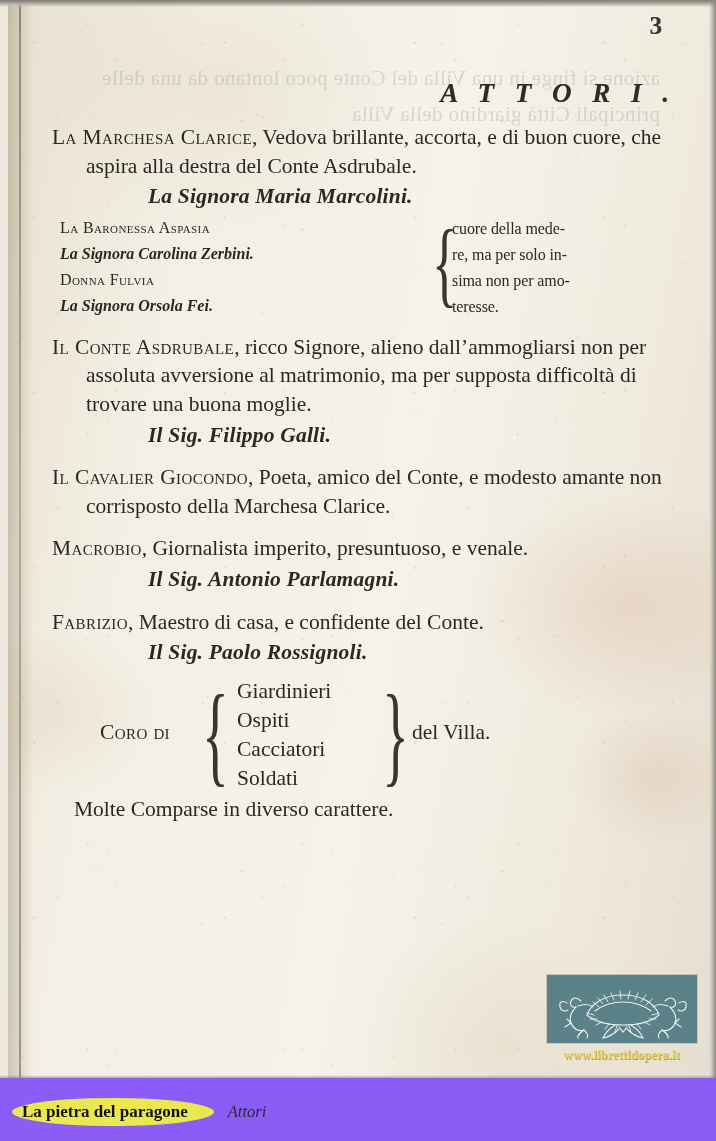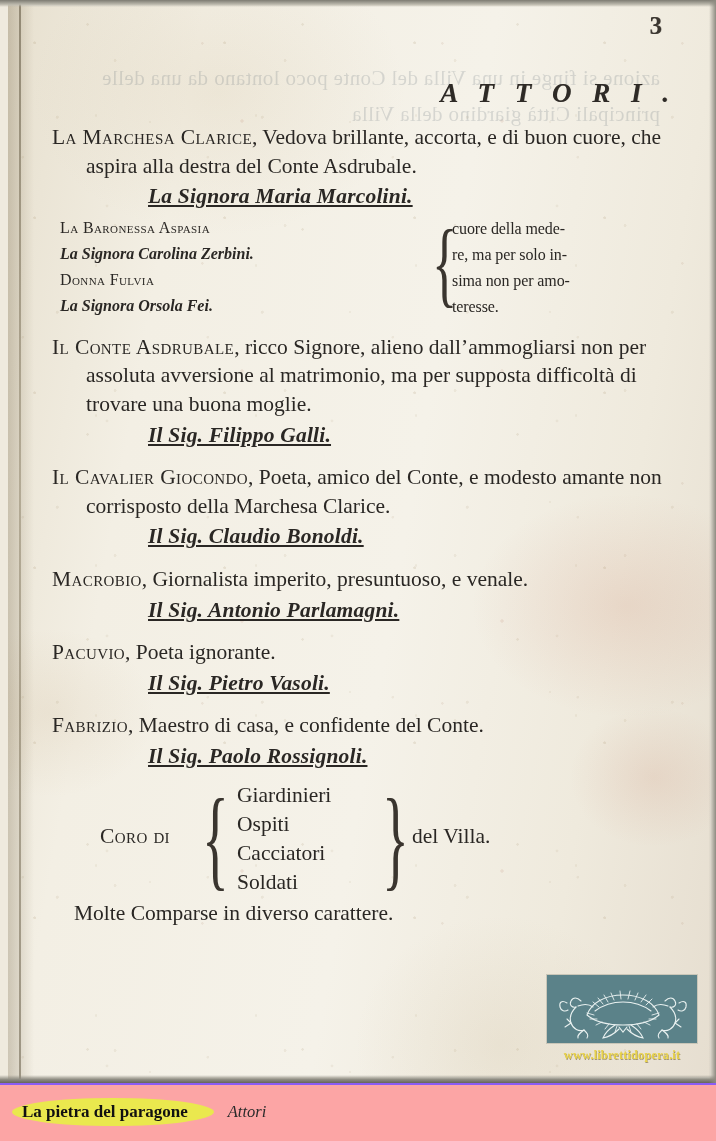--- a/index.html
+++ b/index.html
@@ -157,21 +157,20 @@
     letter-spacing: .4px;
   }
 
   .singer {
     font-style: italic;
     font-weight: 700;
     text-align: left;
     padding-left: 96px;
     margin: 2px 0 3px 0;
     letter-spacing: .2px;
-    text-decoration: underline;
   }
 
   
   .rivals {
     position: relative;
     margin: 4px 0 2px 8px;
     height: 104px;
   }
   .rivals .names {
     position: absolute;
@@ -267,22 +266,22 @@
     color: #e8d24a;
     letter-spacing: .1px;
     text-shadow: .5px .5px 0 rgba(90,70,10,.5);
   }
 
   
   .footer {
     position: absolute;
     left: 0; right: 0; bottom: 0;
     height: 56px;
-    background: #fca5a5;
-    border-top: 2px solid #8b5cf6;
+    background: #8b5cf6;
+    border-top: 7px solid #8b5cf6;
   }
   .footer-inner {
     position: absolute;
     left: 18px;
     top: 14px;
     display: flex;
     align-items: baseline;
     gap: 14px;
   }
   .pill {
@@ -361,36 +360,29 @@
         <div class="role">
           <span class="first-line-fix sc">Il Conte Asdrubale</span><span>, ricco Signore, alieno dall’ammogliarsi non per assoluta avversione al matrimonio, ma per supposta difficoltà di trovare una buona moglie.</span>
         </div>
         <div class="singer">Il Sig. Filippo Galli.</div>
       </div>
 
       <div class="role-block">
         <div class="role">
           <span class="first-line-fix sc">Il Cavalier Giocondo</span><span>, Poeta, amico del Conte, e modesto amante non corrisposto della Marchesa Clarice.</span>
         </div>
-        <div class="singer">Il Sig. Claudio Bonoldi.</div>
       </div>
 
       <div class="role-block">
         <div class="role">
           <span class="first-line-fix sc">Macrobio</span><span>, Giornalista imperito, presuntuoso, e venale.</span>
         </div>
         <div class="singer">Il Sig. Antonio Parlamagni.</div>
       </div>
 
-      <div class="role-block">
-        <div class="role">
-          <span class="first-line-fix sc">Pacuvio</span><span>, Poeta ignorante.</span>
-        </div>
-        <div class="singer">Il Sig. Pietro Vasoli.</div>
-      </div>
 
       <div class="role-block">
         <div class="role">
           <span class="first-line-fix sc">Fabrizio</span><span>, Maestro di casa, e confidente del Conte.</span>
         </div>
         <div class="singer">Il Sig. Paolo Rossignoli.</div>
       </div>
 
       <div class="coro">
         <div class="label sc">Coro di</div>

